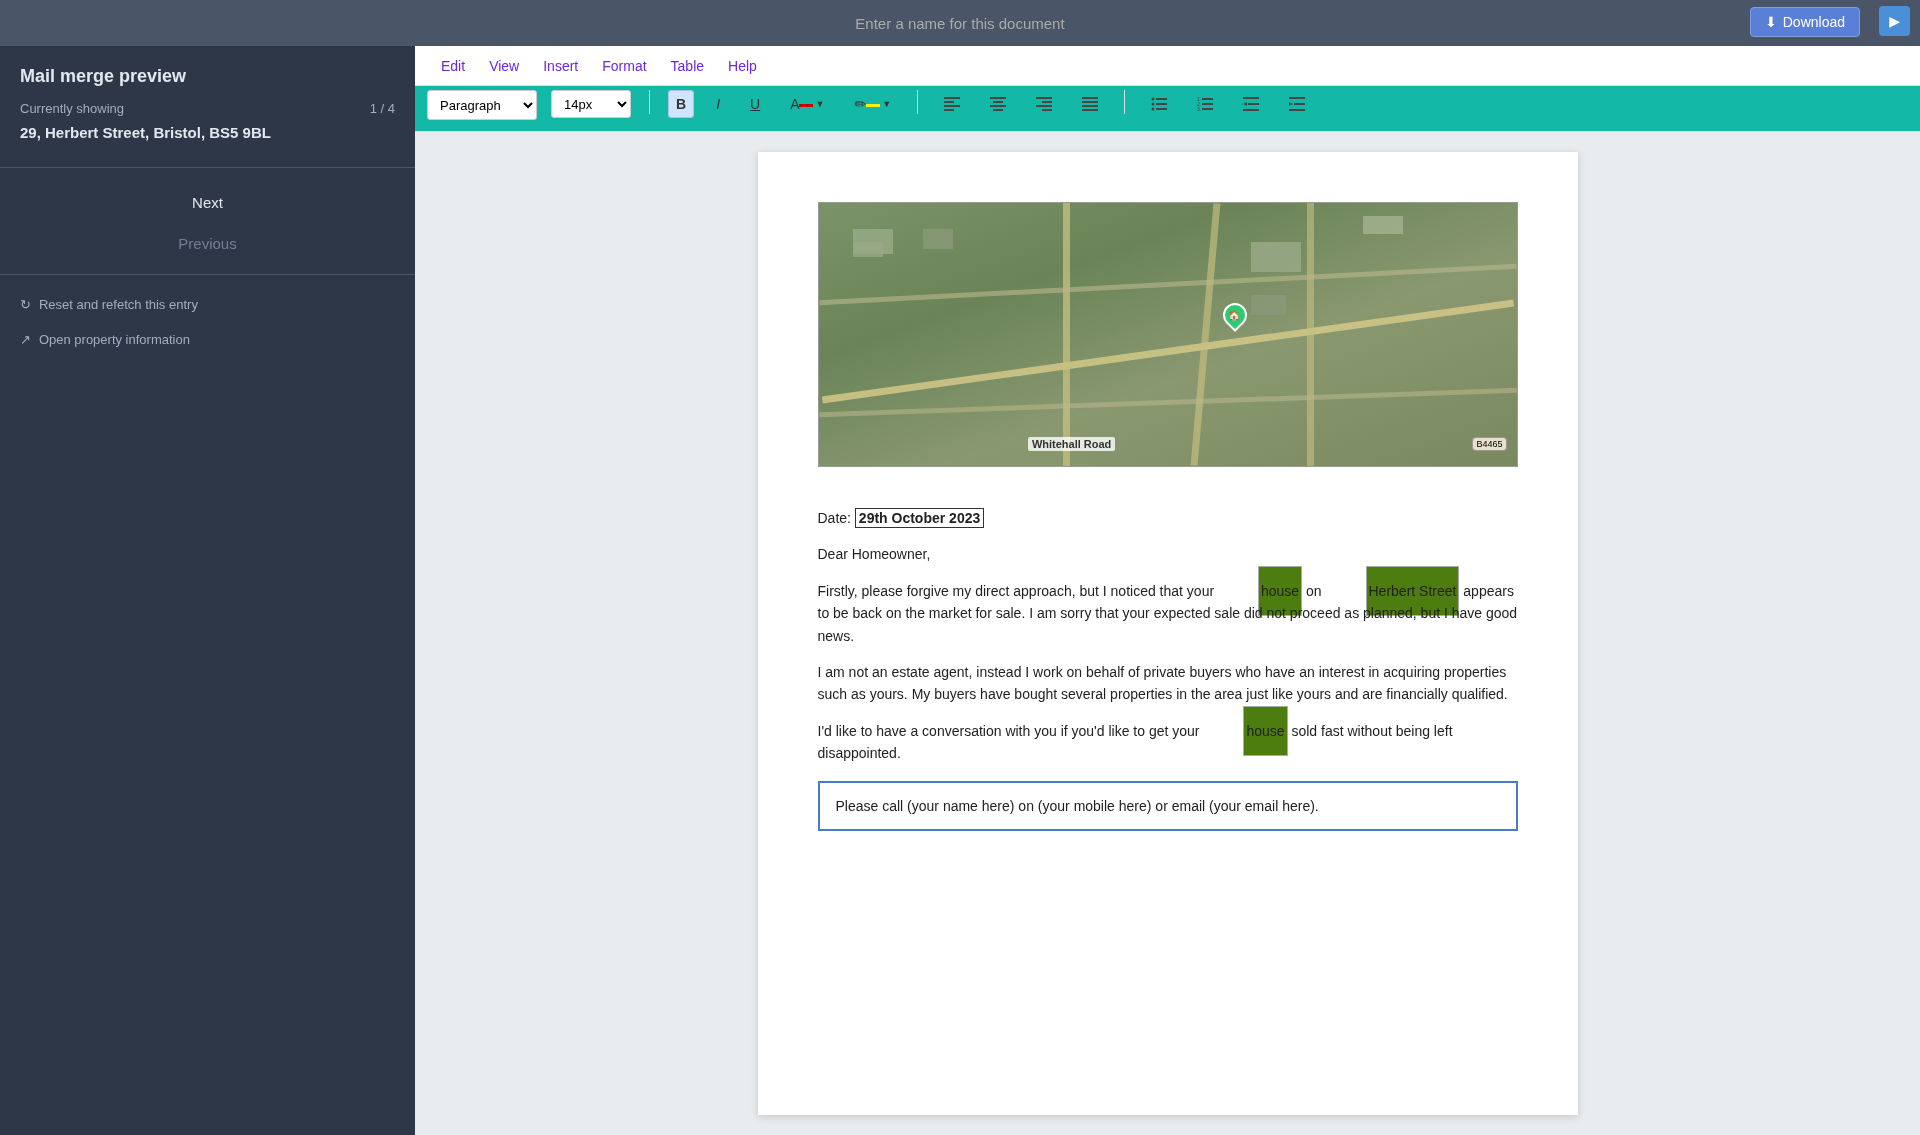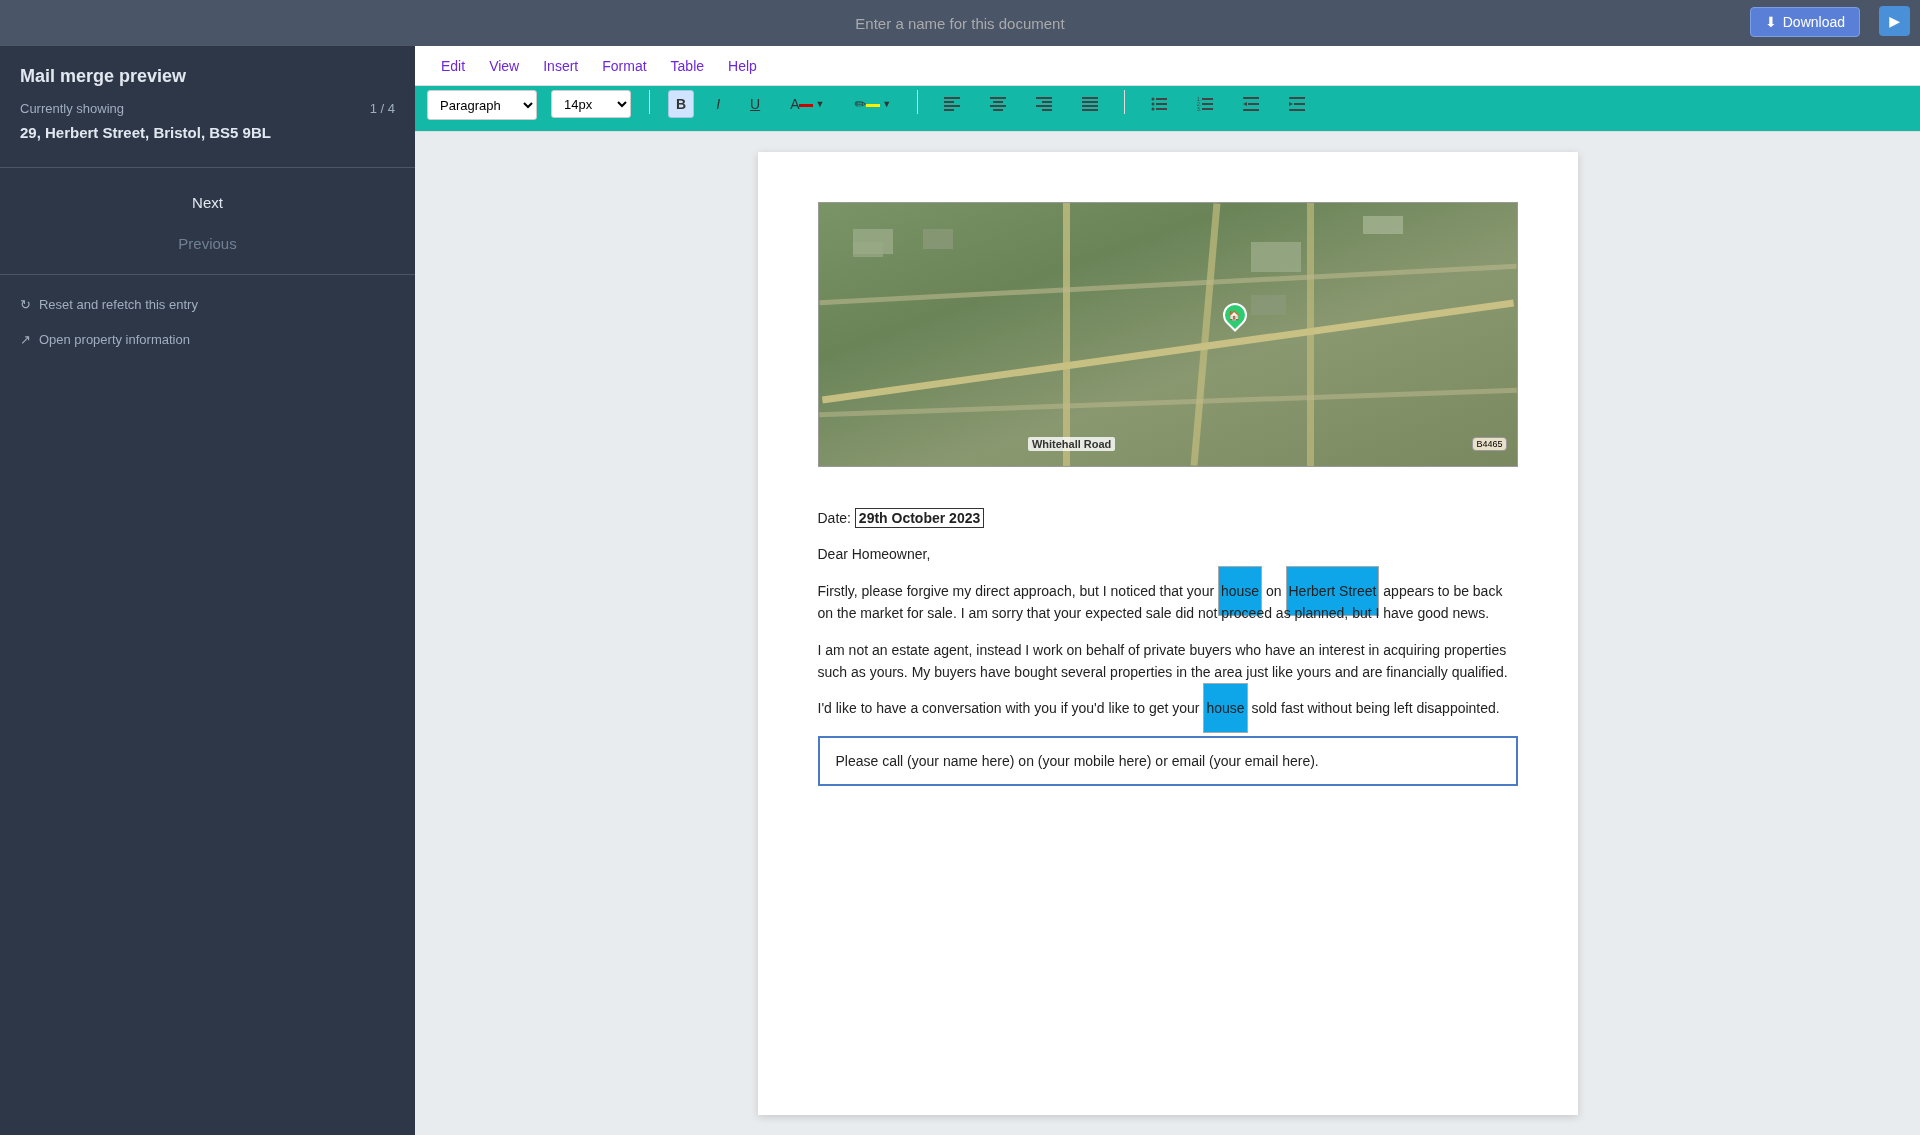--- a/index.html
+++ b/index.html
@@ -325,21 +325,22 @@
     }
     .letter-para { margin-bottom: 14px; }
     .date-highlight {
       font-weight: bold;
       border: 1px solid #333;
       padding: 1px 3px;
     }
     .field-box {
       border: 1px solid #aaa;
       padding: 16px 2px;
-      background: #0ea5e9;
+      background: #4d7c0f;
+      margin-left: 40px;
     }
     #cta-box {
       border: 2px solid #4a7bc4;
       padding: 12px 16px;
       font-size: 14px;
       margin-top: 16px;
       color: #222;
     }
     .cta-bold { font-weight: normal; }
   </style>

